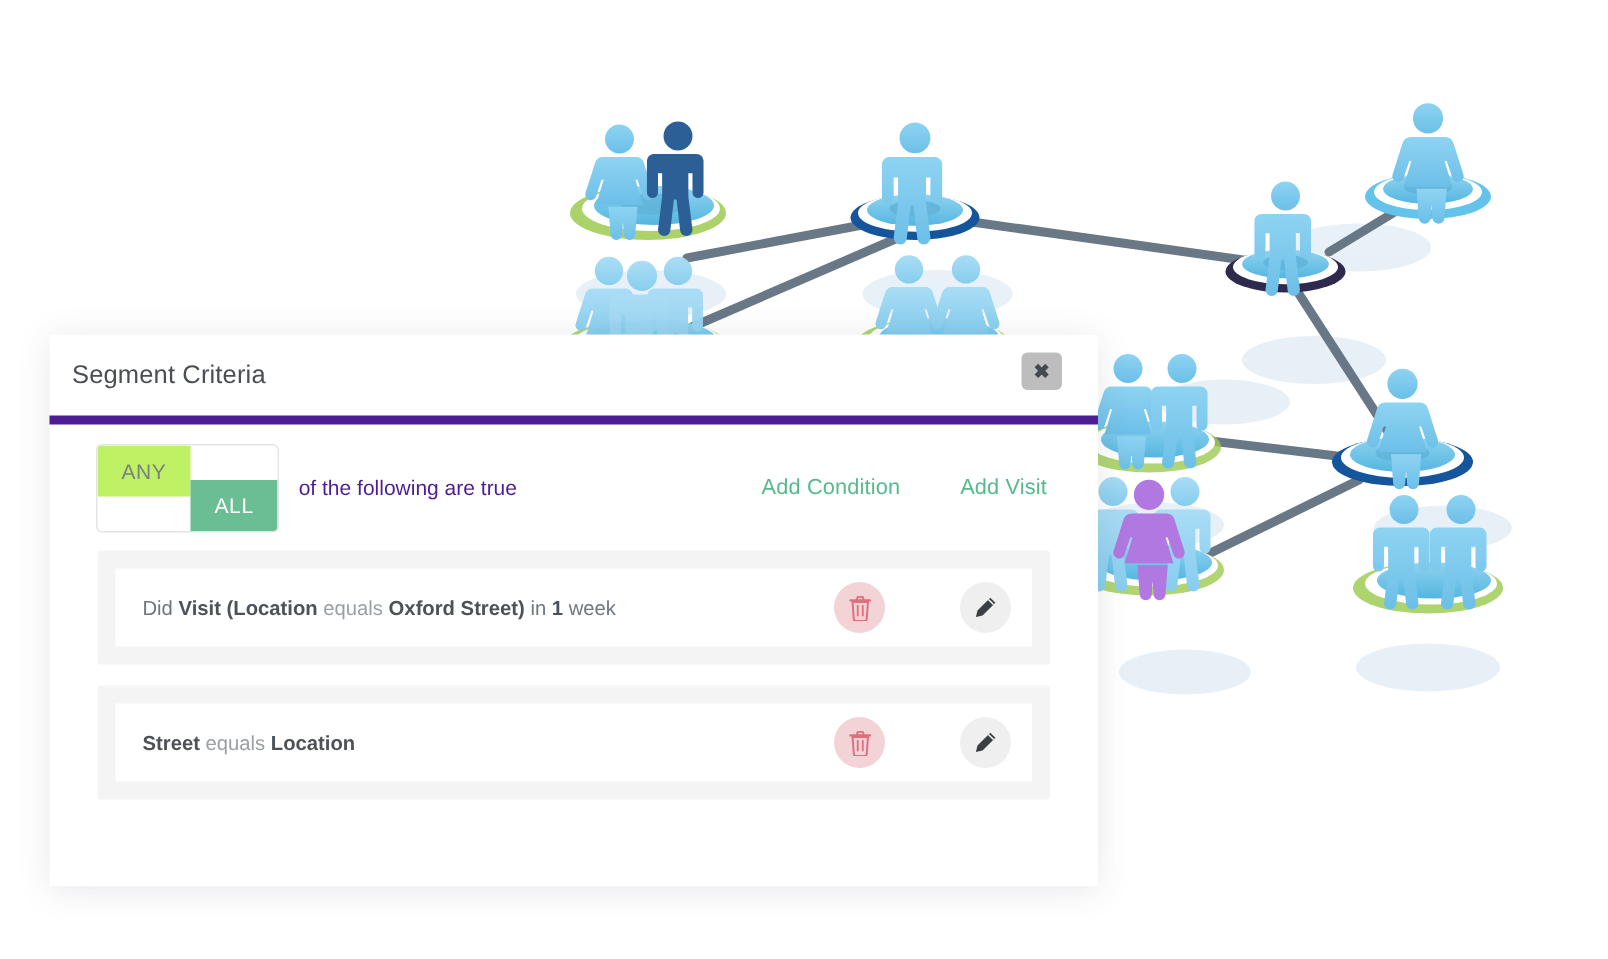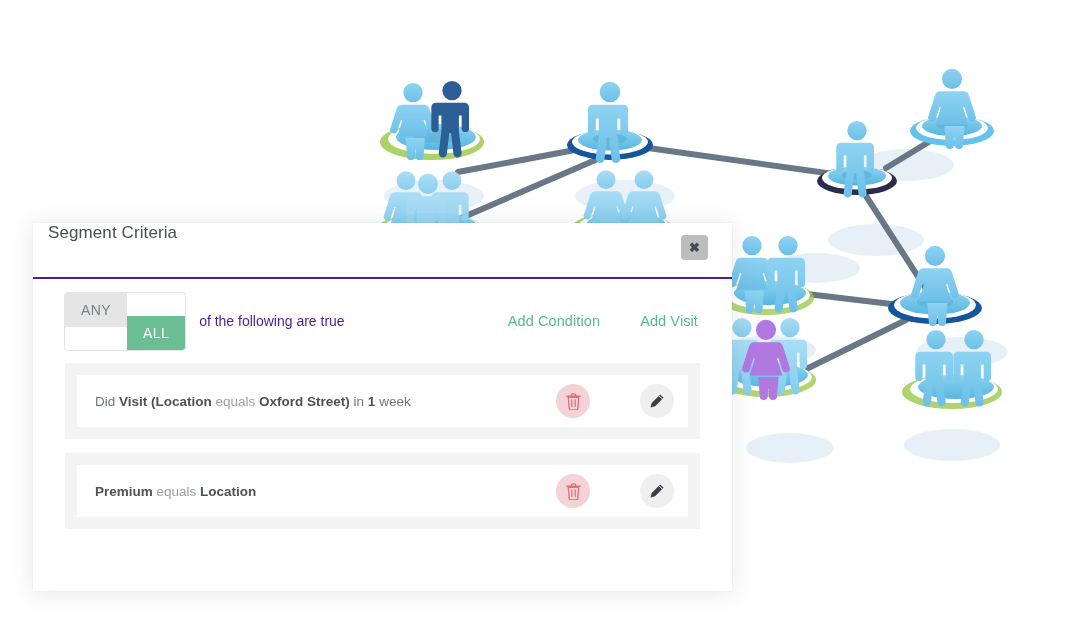--- a/index.html
+++ b/index.html
@@ -40,23 +40,23 @@
     width: 699px;
     height: 368px;
     background: #ffffff;
     box-shadow: 0 2px 22px rgba(60,70,90,0.13), 0 0 1px rgba(60,70,90,0.18);
     z-index: 5;
   }
 
   .panel-header {
     position: relative;
     height: 54px;
-    border-bottom: 2px solid #4c1d95;
-    display: flex;
-    align-items: flex-start;
+    border-bottom: 6px solid #4c1d95;
+    display: flex;
+    align-items: center;
   }
   .panel-title {
     margin-left: 15px;
     font-size: 17px;
     color: #4a4f55;
     letter-spacing: 0.1px;
   }
   .close-button {
     position: absolute;
     right: 24px;
@@ -90,21 +90,21 @@
     display: flex;
     border-radius: 3px;
     overflow: hidden;
     box-shadow: 0 0 0 1px #e4e4e6;
   }
   .toggle-opt {
     padding: 0 16px;
     height: 34px;
     line-height: 34px;
     font-size: 14px;
-    background: #e5e5e5;
+    background: #bef264;
     color: #7b8085;
     cursor: pointer;
     letter-spacing: 0.4px;
   }
   .toggle-opt.active {
     background: #6bbd94;
     color: #ffffff;
     margin-top: 23px;
   }
   .criteria-text {
@@ -380,21 +380,21 @@
           <svg width="16" height="16" viewBox="0 0 18 18">
             <path d="M12.6,1.6 l3.8,3.8 l-9.6,9.6 l-5,1.2 l1.2,-5 z" fill="#3b3f44"></path>
             <path d="M11.2,3 l3.8,3.8" stroke="#ffffff" stroke-width="1.1"></path>
           </svg>
         </div>
       </div>
     </div>
 
     <div class="cond-group">
       <div class="cond-card">
-        <div class="cond-text"><b>Premium</b><span class="lite"> equals </span><b>Location</b></div>
+        <div class="cond-text"><b>Street</b><span class="lite"> equals </span><b>Location</b></div>
         <div class="spacer"></div>
         <div class="icon-btn delete">
           <svg width="15" height="17" viewBox="0 0 16 18">
             <path d="M2.5,4.5 h11 l-0.9,12 a1.6,1.6 0 0 1 -1.6,1.5 h-6 a1.6,1.6 0 0 1 -1.6,-1.5 z" fill="none" stroke="#df6f7d" stroke-width="1.4"></path>
             <path d="M1,3.4 h14" stroke="#df6f7d" stroke-width="1.6" stroke-linecap="round"></path>
             <path d="M5.8,3.2 v-1.3 a1,1 0 0 1 1,-1 h2.4 a1,1 0 0 1 1,1 v1.3" fill="none" stroke="#df6f7d" stroke-width="1.4"></path>
             <path d="M6.2,7.2 v7 M9.8,7.2 v7" stroke="#df6f7d" stroke-width="1.3" stroke-linecap="round"></path>
           </svg>
         </div>
         <div class="icon-btn edit">

